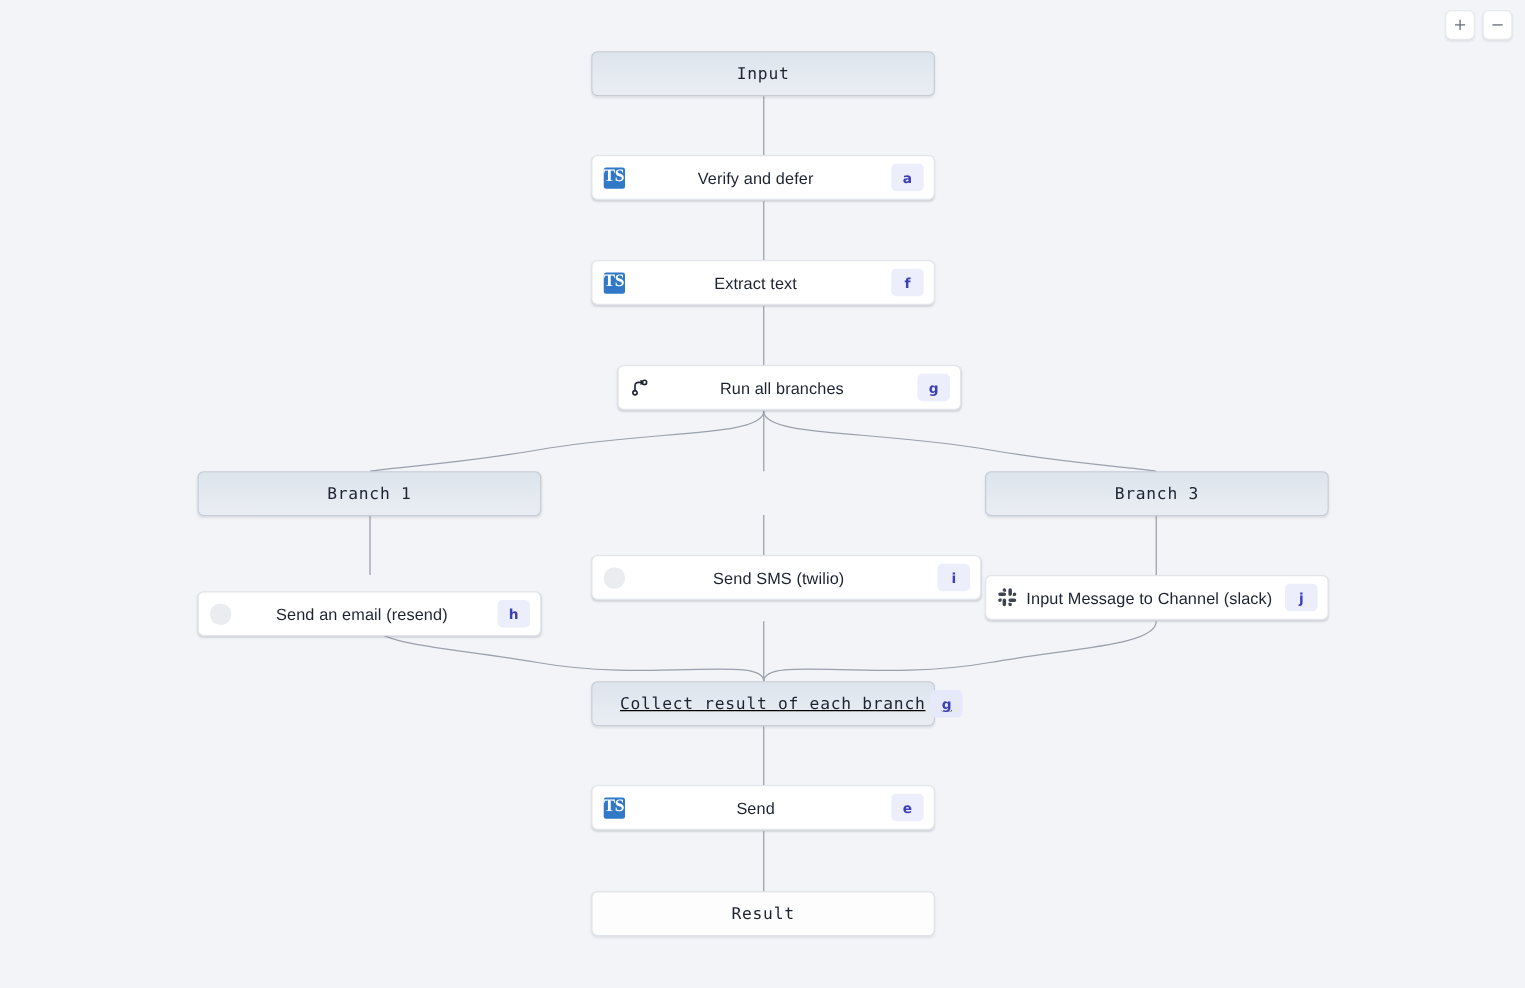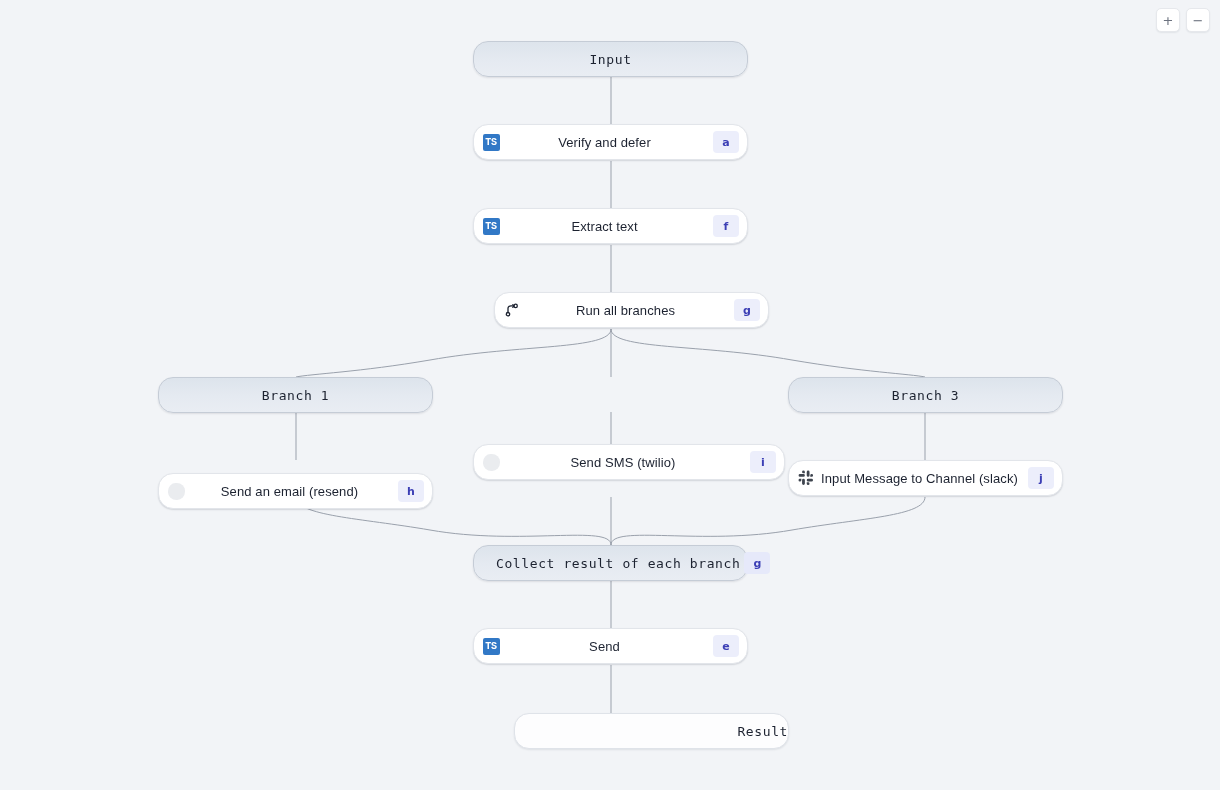--- a/index.html
+++ b/index.html
@@ -30,21 +30,21 @@
     height: 790px;
     pointer-events: none;
   }
 
   
   .node {
     position: absolute;
     box-sizing: border-box;
     display: flex;
     align-items: center;
-    border-radius: 15px;
+    border-radius: 5px;
     height: 36px;
   }
 
   
   .node.step {
     background: #ffffff;
     border: 1px solid #e2e5ea;
     box-shadow: 0 1px 2px rgba(16, 24, 40, 0.09), 0 1px 1px rgba(16, 24, 40, 0.05);
     padding: 0 8px;
   }
@@ -72,34 +72,34 @@
     color: #1c2230;
     letter-spacing: 0.6px;
     white-space: nowrap;
   }
 
   
   .node.result {
     background: #fdfdfe;
     border: 1px solid #dfe3e9;
     box-shadow: 0 1px 2px rgba(16, 24, 40, 0.09);
-    justify-content: flex-end;
-    margin-left: 41px;
+    justify-content: center;
   }
   .node.result .label {
     font-family: "DejaVu Sans Mono", "Liberation Mono", monospace;
     font-size: 13px;
     color: #1c2230;
     letter-spacing: 0.6px;
   }
 
   
   .node.collect {
     justify-content: space-between;
     padding: 0 8px 0 22px;
+    text-decoration: underline;
   }
   .node.collect .label {
     flex: 1;
     text-align: left;
   }
 
   
   .icon {
     width: 18px;
     height: 18px;
@@ -107,22 +107,22 @@
     display: flex;
     align-items: center;
     justify-content: center;
   }
   .icon-ts {
     width: 17px;
     height: 17px;
     border-radius: 2px;
     background: #3178c6;
     color: #ffffff;
-    font-family: Liberation Mono, monospace;
-    font-size: 10px;
+    font-family: Liberation Serif, serif;
+    font-size: 14px;
     font-weight: bold;
     display: flex;
     align-items: center;
     justify-content: center;
     letter-spacing: -0.3px;
   }
   .icon-blob {
     width: 17px;
     height: 17px;
     background: #eaecef;

